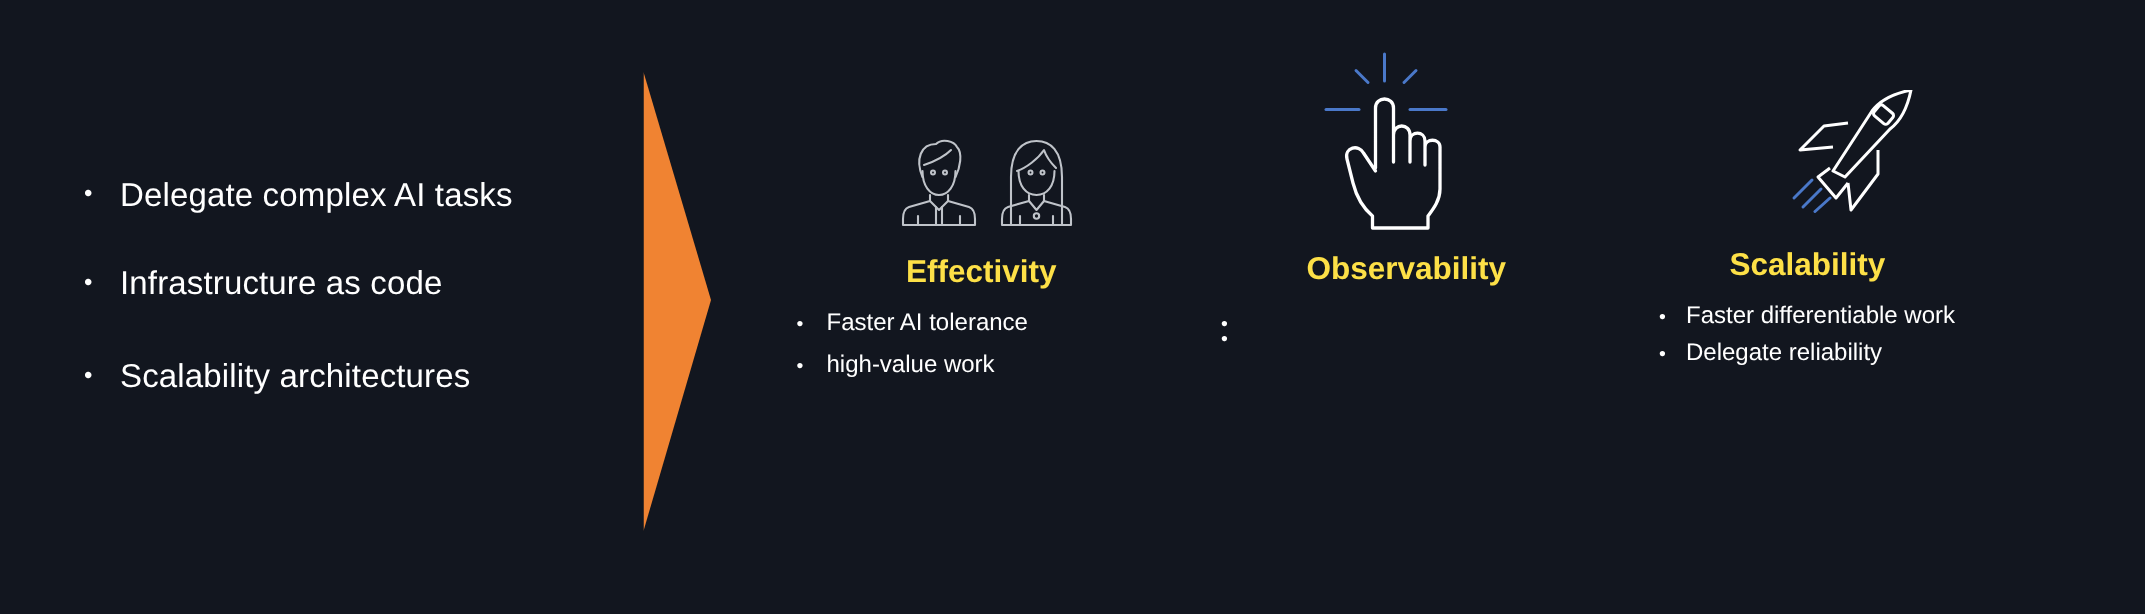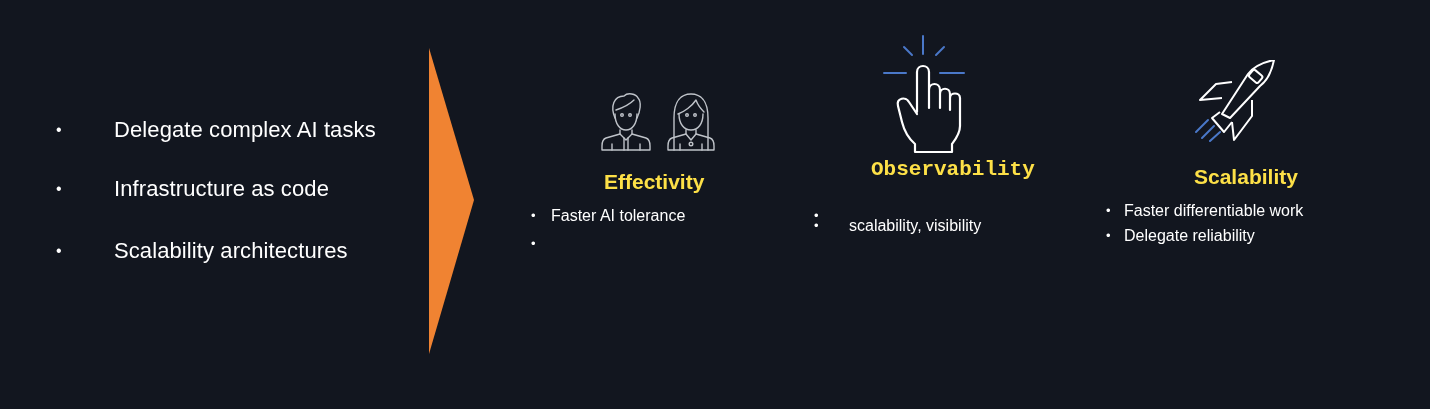--- a/index.html
+++ b/index.html
@@ -3,21 +3,21 @@
 <meta charset="utf-8">
 <style>
   html, body { margin:0; padding:0; }
   body {
     width:1430px; height:409px; background:#12161f; position:relative; overflow:hidden;
     font-family:"Liberation Sans", "DejaVu Sans", sans-serif; color:#ffffff;
   }
   
   .left-item { position:absolute; left:56px; font-size:22px; color:#ffffff; white-space:nowrap; }
   .left-item .bullet { position:absolute; left:0; top:0; font-size:16px; line-height:28px; }
-  .left-item .text { position:absolute; left:58px; top:0; line-height:28px; letter-spacing:0.1px; }
+  .left-item .text { position:absolute; left:24px; top:0; line-height:28px; letter-spacing:0.1px; }
   
   .arrow { position:absolute; left:429px; top:48px; }
   
   .col-title { position:absolute; font-weight:bold; color:#fde047; font-size:21px; white-space:nowrap; }
   .col-list { position:absolute; font-size:16px; color:#ffffff; }
   .col-list .item { position:relative; line-height:21px; margin-bottom:7px; }
   .col-list .bul { position:absolute; left:0; top:0; font-size:13px; }
   .icon { position:absolute; }
 </style>
 </head>
@@ -68,47 +68,47 @@
     </g>
   </svg>
   <div class="col-title" style="left:604px; top:170px;">Effectivity</div>
   <div class="col-list" style="left:531px; top:205px; width:260px;">
     <div class="item" style="padding-left:20px;">
       <span class="bul">•</span>
       <div>Faster AI tolerance</div>
     </div>
     <div class="item" style="padding-left:20px;">
       <span class="bul">•</span>
+      <div>high-value work</div>
     </div>
   </div>
 </div>
 
 <div>
   <svg class="icon" style="left:882px; top:34px;" width="86" height="120" viewBox="0 0 86 120">
     <g stroke="#4a78c9" stroke-width="2" stroke-linecap="round">
       <line x1="41" y1="2" x2="41" y2="20"></line>
       <line x1="22" y1="13" x2="30" y2="21"></line>
       <line x1="62" y1="13" x2="54" y2="21"></line>
       <line x1="2" y1="39" x2="24" y2="39"></line>
       <line x1="58" y1="39" x2="82" y2="39"></line>
     </g>
     <path fill="none" stroke="#ffffff" stroke-width="2.2" stroke-linejoin="round" stroke-linecap="round" d="M35,78 L35,38 C35,30 47,30 47,38 L47,74
          M47,56 C47,48 58,48 58,56 L58,74
          M58,60 C58,53 68,53 68,60 L68,76
          M68,64 C68,58 78,58 78,64 L78,92 C78,100 73,106 70,110 L70,118 L33,118 L33,110
          C26,104 22,96 20,88 L16,72 C14,64 24,62 27,68 L35,80"></path>
   </svg>
-  <div class="col-title" style="left:871px; top:158px;font-family:Liberation Mono, monospace;">Observability</div>
+  <div class="col-title" style="left:871px; top:168px;">Observability</div>
   <div class="col-list" style="left:814px; top:205px; width:270px;">
     <div class="item" style="padding-left:35px; margin-bottom:10px;">
       <span class="bul">•</span>
     </div>
     <div class="item" style="padding-left:35px;">
       <span class="bul">•</span>
-      <div>scalability, visibility</div>
     </div>
   </div>
 </div>
 
 <div>
   <svg class="icon" style="left:1192px; top:60px;" width="86" height="82" viewBox="0 0 86 82">
     <g fill="none" stroke="#ffffff" stroke-width="2" stroke-linejoin="round">
 
       <path d="M30,54 L56,14 C62,6 72,2 82,0 C80,10 76,20 68,26 L38,58 Z"></path>
 
@@ -119,21 +119,21 @@
       <path d="M60,40 L60,56 L42,80 L40,62"></path>
 
       <path d="M28,52 L20,58 L32,72 L40,62"></path>
     </g>
     <g stroke="#4a78c9" stroke-width="2" stroke-linecap="round">
       <line x1="16" y1="60" x2="4" y2="72"></line>
       <line x1="22" y1="66" x2="10" y2="78"></line>
       <line x1="28" y1="72" x2="18" y2="81"></line>
     </g>
   </svg>
-  <div class="col-title" style="left:1194px; top:165px;">Scalability</div>
+  <div class="col-title" style="left:1153px; top:165px;">Scalability</div>
   <div class="col-list" style="left:1106px; top:200px; width:270px;">
     <div class="item" style="padding-left:18px; margin-bottom:4px;">
       <span class="bul">•</span>
       <div>Faster differentiable work</div>
     </div>
     <div class="item" style="padding-left:18px;">
       <span class="bul">•</span>
       <div>Delegate reliability</div>
     </div>
   </div>

